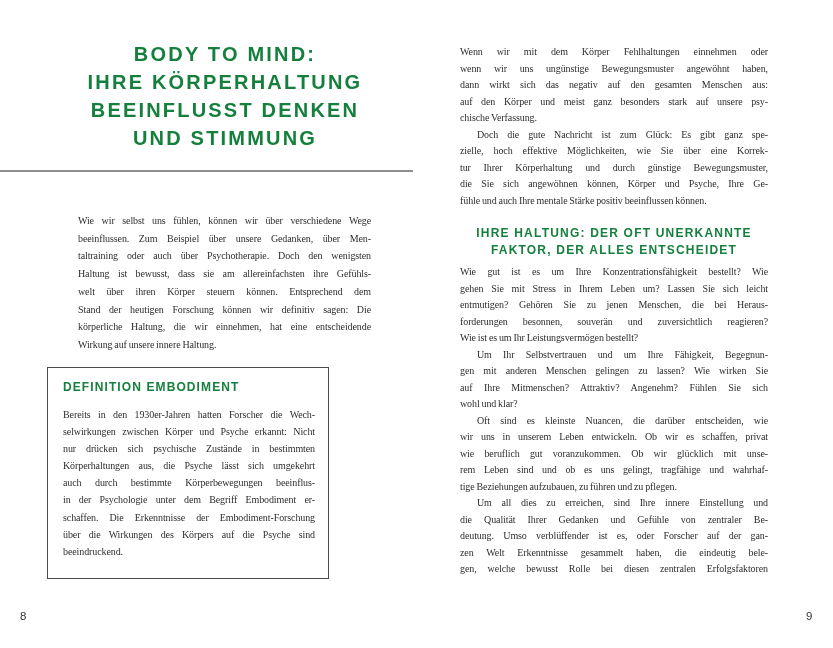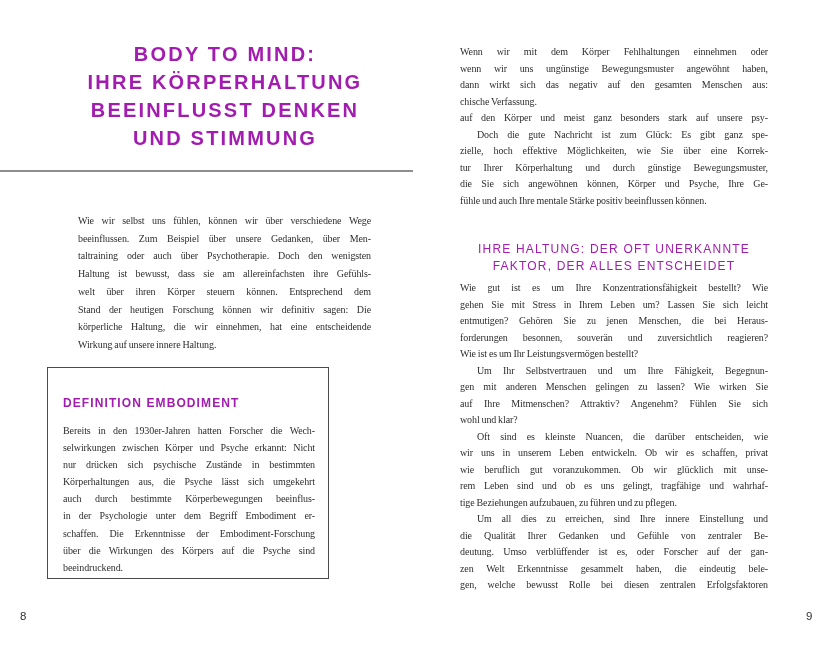--- a/index.html
+++ b/index.html
@@ -8,21 +8,21 @@
     background: #ffffff;
     position: relative;
     overflow: hidden;
     font-family: "Liberation Serif", serif;
   }
   .page { position: absolute; top: 0; height: 648px; }
   .page.left  { left: 0;   width: 417px; }
   .page.right { left: 417px; width: 416px; }
 
   
-  h1, h2 { margin: 0; font-family: "Liberation Sans", sans-serif; color: #a21caf; }
+  h1, h2 { margin: 0; font-family: "Liberation Sans", sans-serif; color: #15803d; }
   .chapter-title {
     position: absolute; left: 58px; top: 40px; width: 334px;
     font-size: 20px; line-height: 28px; font-weight: bold;
     letter-spacing: 2.2px;
   }
   .heading .ln {
     text-align: center; text-align-last: center;
     white-space: normal; overflow: visible;
   }
   .rule {
@@ -40,33 +40,33 @@
   .para.cont .ln.last { text-align-last: justify; }
   .para.indent .ln:first-child { padding-left: 17px; }
 
   .intro { position: absolute; left: 78px; top: 212px; width: 293px; }
   .intro .ln { line-height: 17.7px; }
 
   .def-box {
     position: absolute; left: 47px; top: 367px;
     width: 282px; height: 212px;
     border: 1px solid #4a4a4a; box-sizing: border-box;
-    padding: 28px 13px 0 15px;
+    padding: 12px 13px 0 15px;
   }
   .box-heading {
     margin: 0 0 12px 0;
     font-size: 12px; font-weight: bold; letter-spacing: 1.1px; line-height: 14px;
   }
   .box-body .ln { line-height: 17.1px; }
 
   .col { position: absolute; left: 43px; top: 44px; width: 308px; }
   .col .ln { line-height: 16.5px; }
   .section-heading {
-    margin: 32px 0 6px 0;
-    font-size: 12px; font-weight: normal; letter-spacing: 1.2px; line-height: 20px;
+    margin: 16px 0 6px 0;
+    font-size: 12px; font-weight: bold; letter-spacing: 1.2px; line-height: 20px;
   }
 
   .pagenum {
     position: absolute; top: 610px;
     font-family: "Liberation Sans", sans-serif;
     font-size: 11.5px; color: #333333;
   }
   .left-num { left: 20px; }
   .right-num { left: 389px; }
 </style>
@@ -113,22 +113,22 @@
 
     <div class="pagenum left-num">8</div>
   </section>
 
   <section class="page right">
     <div class="col">
       <div class="para">
           <div class="ln">Wenn wir mit dem Körper Fehlhaltungen einnehmen oder</div>
           <div class="ln">wenn wir uns ungünstige Bewegungsmuster angewöhnt haben,</div>
           <div class="ln">dann wirkt sich das negativ auf den gesamten Menschen aus:</div>
+          <div class="ln">auf den Körper und meist ganz besonders stark auf unsere psy-</div>
           <div class="ln last">chische Verfassung.</div>
-          <div class="ln">auf den Körper und meist ganz besonders stark auf unsere psy-</div>
         </div>
       <div class="para indent">
           <div class="ln">Doch die gute Nachricht ist zum Glück: Es gibt ganz spe-</div>
           <div class="ln">zielle, hoch effektive Möglichkeiten, wie Sie über eine Korrek-</div>
           <div class="ln">tur Ihrer Körperhaltung und durch günstige Bewegungsmuster,</div>
           <div class="ln">die Sie sich angewöhnen können, Körper und Psyche, Ihre Ge-</div>
           <div class="ln last">fühle und auch Ihre mentale Stärke positiv beeinflussen können.</div>
         </div>
 
       <h2 class="section-heading heading">

